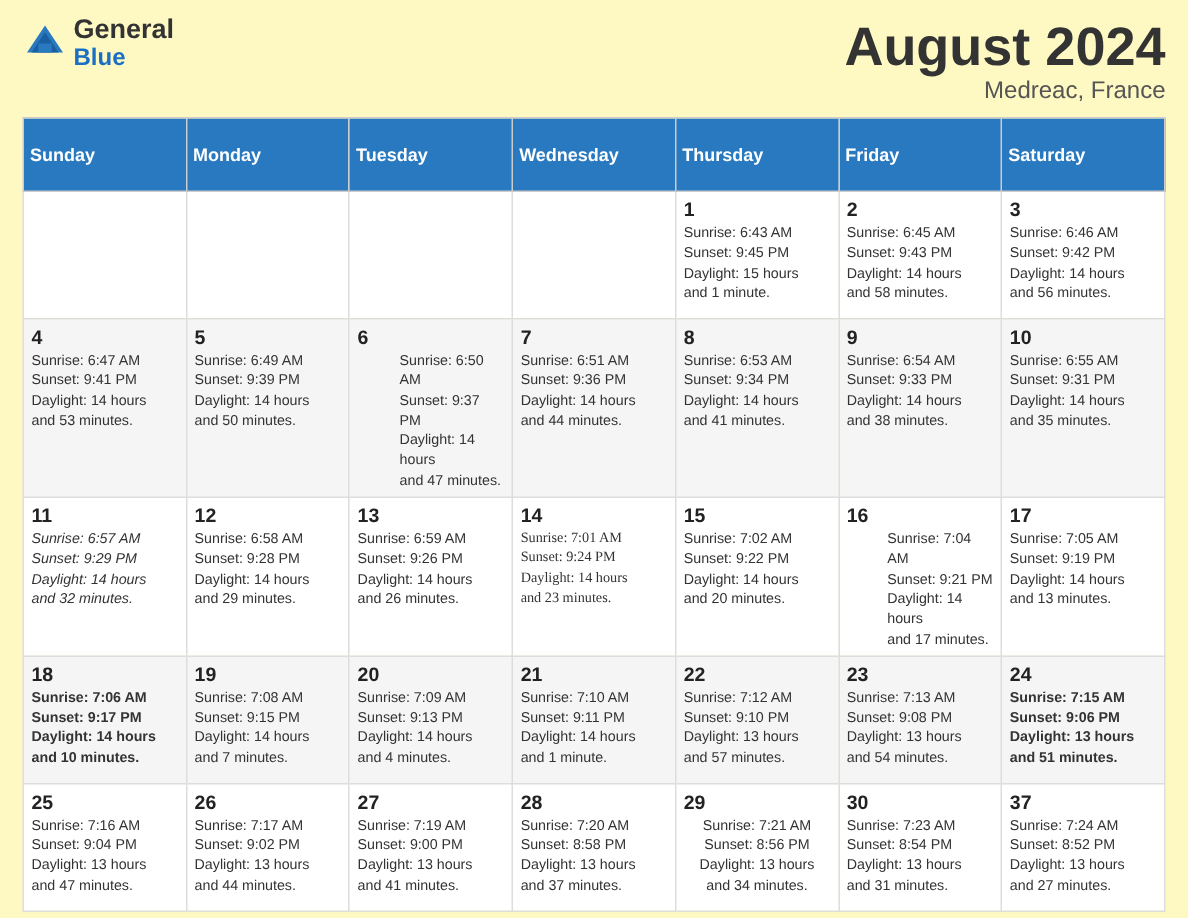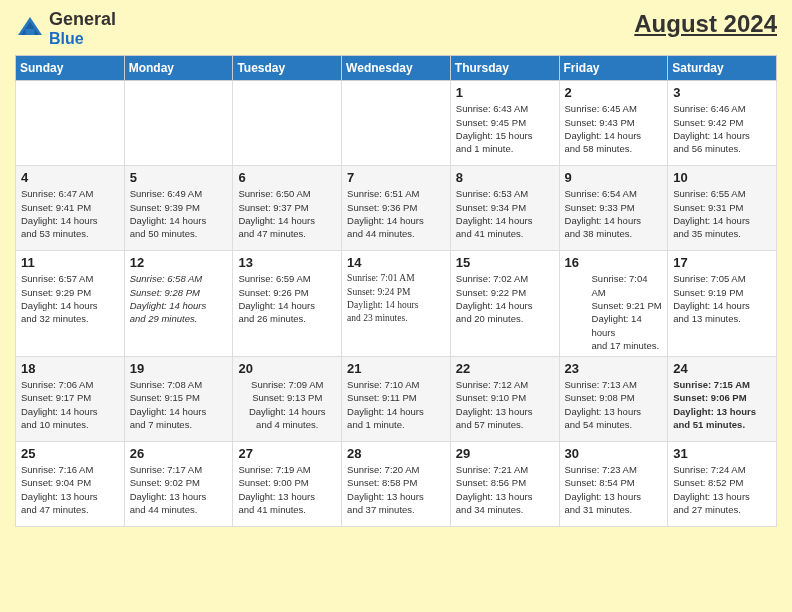--- a/index.html
+++ b/index.html
@@ -43,40 +43,39 @@
       color: #1a6fc4;
     }
     .logo-icon {
       width: 30px;
       height: 30px;
     }
     .title-block {
       text-align: right;
     }
     .month-title {
-      font-size: 24px;
+      font-size: 36px;
       font-weight: bold;
       color: #333;
-      text-decoration: underline;
     }
     .location {
       font-size: 16px;
       color: #555;
     }
     table {
       width: 100%;
       border-collapse: collapse;
       table-layout: fixed;
     }
     thead tr th {
       background: #2879c0;
       color: #fff;
       font-size: 12px;
       font-weight: bold;
-      padding: 5px 4px;
+      padding: 17px 4px;
       text-align: left;
       border: 1px solid #ccc;
     }
     tbody tr td {
       vertical-align: top;
       border: 1px solid #ddd;
       padding: 4px 5px;
       font-size: 10px;
       color: #333;
       height: 85px;
@@ -111,20 +110,21 @@
         <polygon points="20,10 32,28 8,28" fill="#1a5fa0"></polygon>
         <rect x="14" y="20" width="12" height="8" fill="#2879c0"></rect>
       </svg>
       <div class="logo-text">
         <span class="logo-general">General</span>
         <span class="logo-blue">Blue</span>
       </div>
     </div>
     <div class="title-block">
       <div class="month-title">August 2024</div>
+      <div class="location">Medreac, France</div>
     </div>
   </div>
 
   <table>
     <thead>
       <tr>
       <th>Sunday</th>
           <th>Monday</th>
           <th>Tuesday</th>
           <th>Wednesday</th>
@@ -171,21 +171,21 @@
           </td>
           <td>
             <div class="day-number">5</div>
             <div class="day-info" style="white-space: pre-line;">Sunrise: 6:49 AM
 Sunset: 9:39 PM
 Daylight: 14 hours
 and 50 minutes.</div>
           </td>
           <td>
             <div class="day-number">6</div>
-            <div class="day-info" style="white-space: pre-line;">Sunrise: 6:50 AM
+            <div class="day-info" style="white-space: pre-line; margin-left: 28px;">Sunrise: 6:50 AM
 Sunset: 9:37 PM
 Daylight: 14 hours
 and 47 minutes.</div>
           </td>
           <td>
             <div class="day-number">7</div>
             <div class="day-info" style="white-space: pre-line;">Sunrise: 6:51 AM
 Sunset: 9:36 PM
 Daylight: 14 hours
 and 44 minutes.</div>
@@ -208,28 +208,28 @@
             <div class="day-number">10</div>
             <div class="day-info" style="white-space: pre-line;">Sunrise: 6:55 AM
 Sunset: 9:31 PM
 Daylight: 14 hours
 and 35 minutes.</div>
           </td>
         </tr>
         <tr>
           <td>
             <div class="day-number">11</div>
-            <div class="day-info" style="white-space: pre-line;">Sunrise: 6:57 AM
+            <div class="day-info" style="white-space: pre-line; font-style: italic;">Sunrise: 6:57 AM
 Sunset: 9:29 PM
 Daylight: 14 hours
 and 32 minutes.</div>
           </td>
           <td>
             <div class="day-number">12</div>
-            <div class="day-info" style="white-space: pre-line; font-style: italic;">Sunrise: 6:58 AM
+            <div class="day-info" style="white-space: pre-line;">Sunrise: 6:58 AM
 Sunset: 9:28 PM
 Daylight: 14 hours
 and 29 minutes.</div>
           </td>
           <td>
             <div class="day-number">13</div>
             <div class="day-info" style="white-space: pre-line;">Sunrise: 6:59 AM
 Sunset: 9:26 PM
 Daylight: 14 hours
 and 26 minutes.</div>
@@ -259,35 +259,35 @@
             <div class="day-number">17</div>
             <div class="day-info" style="white-space: pre-line;">Sunrise: 7:05 AM
 Sunset: 9:19 PM
 Daylight: 14 hours
 and 13 minutes.</div>
           </td>
         </tr>
         <tr>
           <td>
             <div class="day-number">18</div>
-            <div class="day-info" style="white-space: pre-line;">Sunrise: 7:06 AM
+            <div class="day-info" style="white-space: pre-line; font-weight: bold;">Sunrise: 7:06 AM
 Sunset: 9:17 PM
 Daylight: 14 hours
 and 10 minutes.</div>
           </td>
           <td>
             <div class="day-number">19</div>
             <div class="day-info" style="white-space: pre-line;">Sunrise: 7:08 AM
 Sunset: 9:15 PM
 Daylight: 14 hours
 and 7 minutes.</div>
           </td>
           <td>
             <div class="day-number">20</div>
-            <div class="day-info" style="white-space: pre-line; text-align: center;">Sunrise: 7:09 AM
+            <div class="day-info" style="white-space: pre-line;">Sunrise: 7:09 AM
 Sunset: 9:13 PM
 Daylight: 14 hours
 and 4 minutes.</div>
           </td>
           <td>
             <div class="day-number">21</div>
             <div class="day-info" style="white-space: pre-line;">Sunrise: 7:10 AM
 Sunset: 9:11 PM
 Daylight: 14 hours
 and 1 minute.</div>
@@ -338,34 +338,34 @@
           </td>
           <td>
             <div class="day-number">28</div>
             <div class="day-info" style="white-space: pre-line;">Sunrise: 7:20 AM
 Sunset: 8:58 PM
 Daylight: 13 hours
 and 37 minutes.</div>
           </td>
           <td>
             <div class="day-number">29</div>
-            <div class="day-info" style="white-space: pre-line;">Sunrise: 7:21 AM
+            <div class="day-info" style="white-space: pre-line; text-align: center;">Sunrise: 7:21 AM
 Sunset: 8:56 PM
 Daylight: 13 hours
 and 34 minutes.</div>
           </td>
           <td>
             <div class="day-number">30</div>
             <div class="day-info" style="white-space: pre-line;">Sunrise: 7:23 AM
 Sunset: 8:54 PM
 Daylight: 13 hours
 and 31 minutes.</div>
           </td>
           <td>
-            <div class="day-number">31</div>
+            <div class="day-number">37</div>
             <div class="day-info" style="white-space: pre-line;">Sunrise: 7:24 AM
 Sunset: 8:52 PM
 Daylight: 13 hours
 and 27 minutes.</div>
           </td>
         </tr>
       </tbody>
   </table>
 </div>
 

